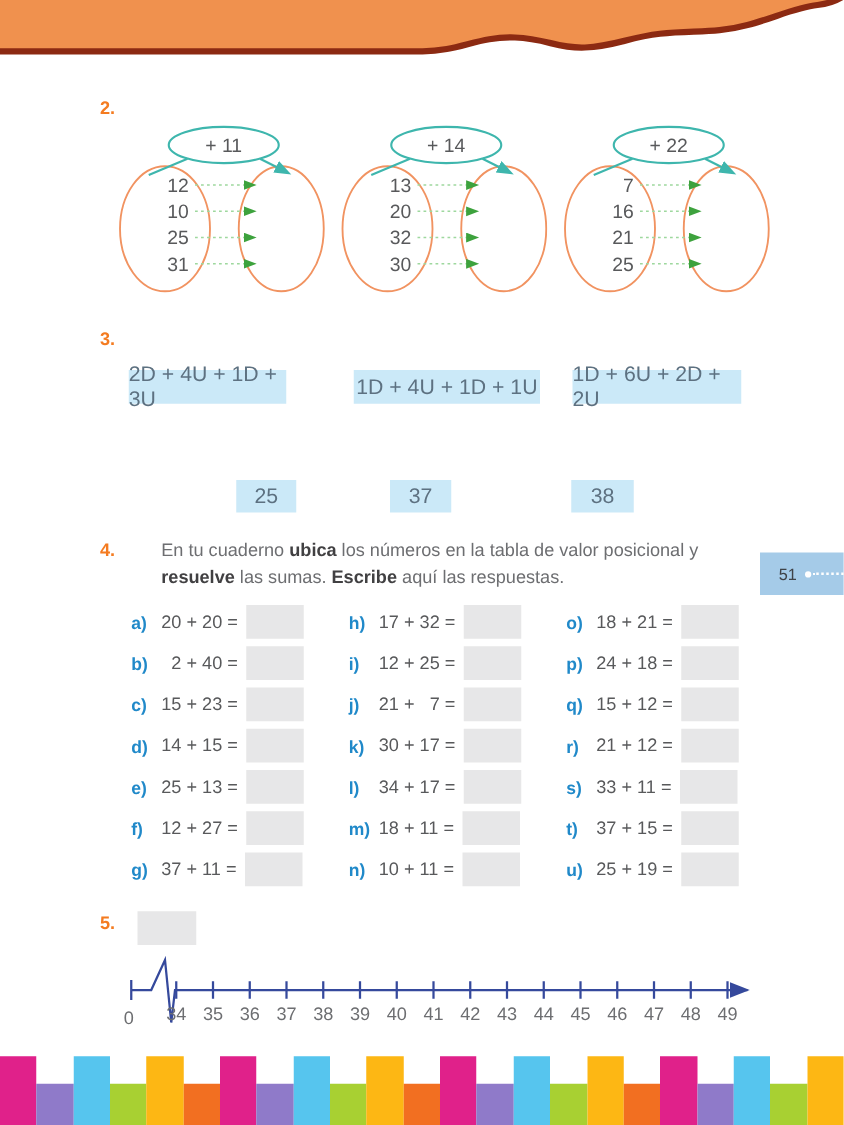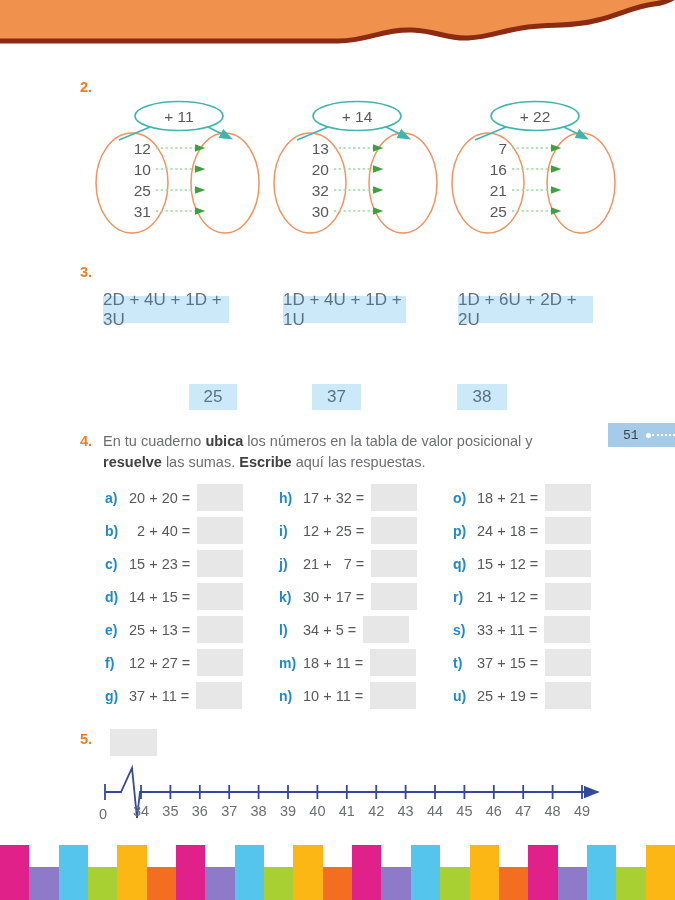--- a/index.html
+++ b/index.html
@@ -12,22 +12,22 @@
   .ex-num{margin-left:80px;width:23px;font-weight:bold;color:var(--accent);flex:none;}
   .seg-bold{font-weight:bold;color:var(--text-dark);}
 
   #diagrams{position:absolute;top:99px;left:94px;display:flex;gap:12px;}
   svg text{font-family:"Liberation Sans",sans-serif;}
   .dg-num,.dg-op{font-size:15.5px;fill:#58595b;}
 
   .sum-card,.res-card{position:absolute;background:var(--card-bg);color:var(--card-text);
     display:flex;align-items:center;justify-content:center;font-size:17px;}
 
-  .page-tab{position:absolute;top:423px;left:608px;width:67px;height:24px;display:flex;
-    align-items:center;padding-left:15px;box-sizing:border-box;font-size:13px;color:#3e4247;font-family:Liberation Mono, monospace;}
+  .page-tab{position:absolute;top:442px;left:608px;width:67px;height:34px;display:flex;
+    align-items:center;padding-left:15px;box-sizing:border-box;font-size:13px;color:#3e4247;}
   .tab-dot{width:5px;height:5px;border-radius:50%;background:#fff;margin-left:7px;flex:none;}
   .tab-dots{flex:1;border-top:2px dotted #fff;margin-left:1px;}
 
   #prob-grid{position:absolute;top:481px;left:105px;display:flex;}
   .prob-col{width:174px;}
   .prob-row{height:33px;display:flex;align-items:center;}
   .prob-letter{width:24px;font-weight:bold;color:var(--letter-blue);font-size:14px;flex:none;}
   .prob-expr{font-size:14.5px;color:#58595b;white-space:pre;}
   .ans-box{width:46px;height:27px;background:var(--ansbox);margin-left:7px;flex:none;}
   .ex5-box{width:47px;height:27px;align-self:center;}
@@ -125,29 +125,29 @@
           <line x1="62" y1="91" x2="110" y2="91" stroke="#9ed89e" stroke-width="1.3" stroke-dasharray="2.2 2.6" marker-end="url(#ga2)"></line>
           <text x="57" y="117.5" text-anchor="end" class="dg-num">25</text>
           <line x1="62" y1="112" x2="110" y2="112" stroke="#9ed89e" stroke-width="1.3" stroke-dasharray="2.2 2.6" marker-end="url(#ga2)"></line>
     </svg></div>
     </div>
 
   <div class="ex-header" style="top:262px;">
     <span class="ex-num">3.</span>
   </div>
   <div class="sum-card" style="top:296px;left:103px;width:126px;height:27px;">2D + 4U + 1D + 3U</div>
-  <div class="sum-card" style="top:296px;left:283px;width:123px;height:27px;">1D + 4U + 1D + 1U</div>
+  <div class="sum-card" style="top:296px;left:283px;width:149px;height:27px;">1D + 4U + 1D + 1U</div>
   <div class="sum-card" style="top:296px;left:458px;width:135px;height:27px;">1D + 6U + 2D + 2U</div>
   <div class="res-card" style="top:384px;left:189px;width:48px;height:26px;">25</div>
   <div class="res-card" style="top:384px;left:312px;width:49px;height:26px;">37</div>
   <div class="res-card" style="top:384px;left:457px;width:50px;height:26px;">38</div>
 
   <div class="ex-header" style="top:431px;">
     <span class="ex-num">4.</span>
-    <span class="ex-text" style="width:482px;"><span>En tu cuaderno </span><span class="seg-bold">ubica</span><span> los números en la tabla de valor posicional y </span><span class="seg-bold">resuelve</span><span> las sumas. </span><span class="seg-bold">Escribe</span><span> aquí las respuestas.</span></span>
+    <span class="ex-text" style="width:482px;margin-left:26px;"><span>En tu cuaderno </span><span class="seg-bold">ubica</span><span> los números en la tabla de valor posicional y </span><span class="seg-bold">resuelve</span><span> las sumas. </span><span class="seg-bold">Escribe</span><span> aquí las respuestas.</span></span>
   </div>
   <div class="page-tab" style="background: rgb(165, 203, 232);">
     <span>51</span>
     <span class="tab-dot"></span>
     <span class="tab-dots"></span>
   </div>
   <div id="prob-grid">
       <div class="prob-col">
         <div class="prob-row">
           <span class="prob-letter">a)</span>
@@ -201,21 +201,21 @@
           <span class="prob-expr">21 +   7 =</span>
           <span class="ans-box"></span>
         </div>
         <div class="prob-row">
           <span class="prob-letter">k)</span>
           <span class="prob-expr">30 + 17 =</span>
           <span class="ans-box"></span>
         </div>
         <div class="prob-row">
           <span class="prob-letter">l)</span>
-          <span class="prob-expr">34 + 5 =</span>
+          <span class="prob-expr">34 + 17 =</span>
           <span class="ans-box"></span>
         </div>
         <div class="prob-row">
           <span class="prob-letter">m)</span>
           <span class="prob-expr">18 + 11 =</span>
           <span class="ans-box"></span>
         </div>
         <div class="prob-row">
           <span class="prob-letter">n)</span>
           <span class="prob-expr">10 + 11 =</span>

